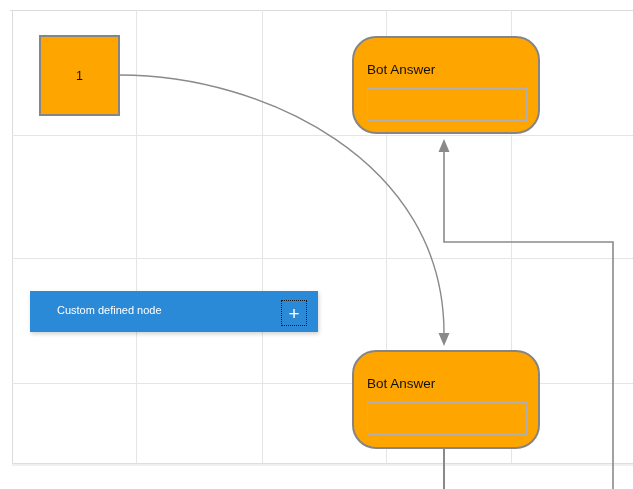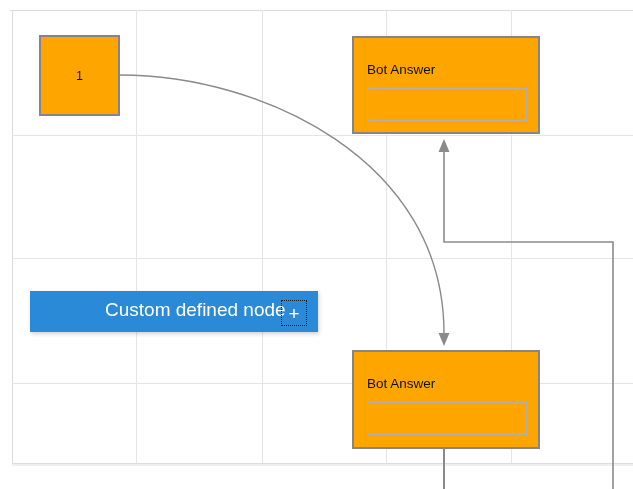--- a/index.html
+++ b/index.html
@@ -28,30 +28,30 @@
   .connector.curve{stroke-width:1.4px;}
   .connector.ortho{stroke-width:1.6px;}
   .connector.stub{stroke-width:2px;}
   .arrowhead{fill:var(--connector);stroke:none;}
 
   .node{position:absolute;box-sizing:border-box;background:var(--node-fill);
         border:2px solid var(--node-border);}
   .square-node{left:39px;top:35px;width:81px;height:81px;
         display:flex;align-items:center;justify-content:center;}
   .square-node .lbl{font-size:12.5px;color:var(--label);}
-  .bot-node{width:188px;height:98px;}
+  .bot-node{width:188px;height:98px;border-radius:24px;}
   .bot-node.top{left:352px;top:36px;}
   .bot-node.bottom{left:352px;top:350px;height:99px;}
   .bot-title{position:absolute;left:13px;top:24px;font-size:13.5px;color:var(--label);}
   .bot-input{position:absolute;left:13px;top:50px;width:158px;height:31px;
         border:1px solid var(--inner-border);background:transparent;}
   .custom-node{position:absolute;left:30px;top:291px;width:288px;height:41px;
         background:var(--custom-fill);box-shadow:1px 2px 4px rgba(0,0,0,0.18);}
   .custom-label{position:absolute;left:27px;top:0;height:37px;display:flex;
-        align-items:center;font-size:19px;color:var(--custom-text);margin-left:48px;}
+        align-items:center;font-size:11px;color:var(--custom-text);}
   .add-btn{position:absolute;right:11px;top:9px;width:26px;height:26px;
         box-sizing:border-box;border:1px dotted #1a1a1a;background:transparent;
         display:flex;align-items:center;justify-content:center;
         color:var(--custom-text);font-size:19px;line-height:1;cursor:pointer;}
 </style>
 </head>
 <body>
 
 <div class="canvas">
 

